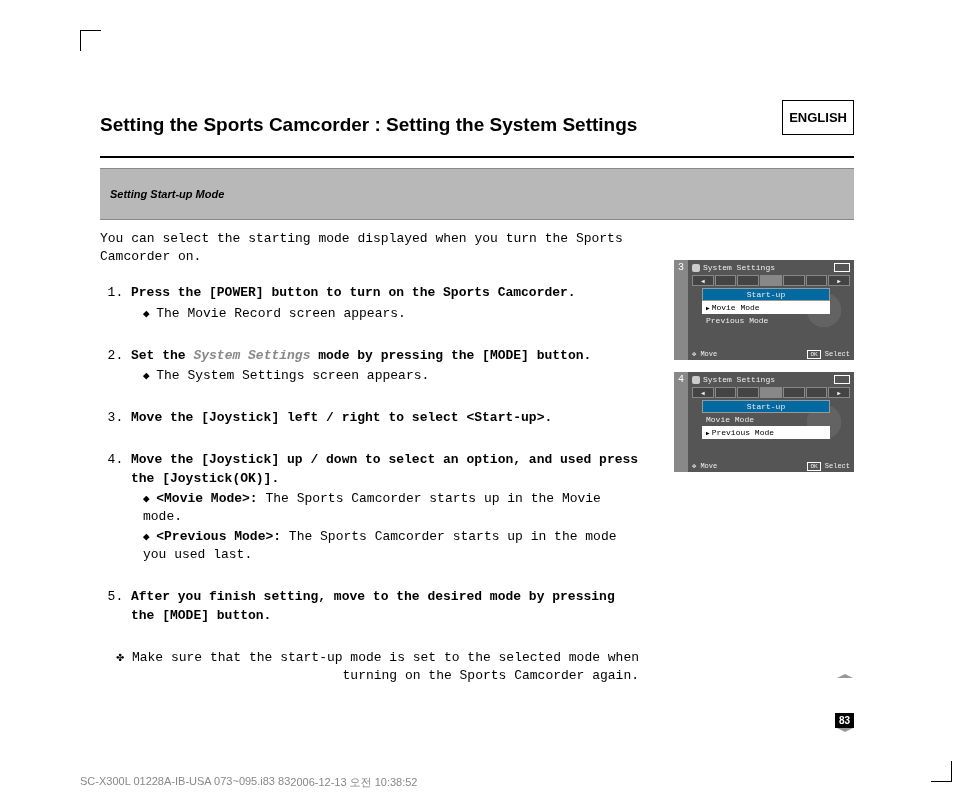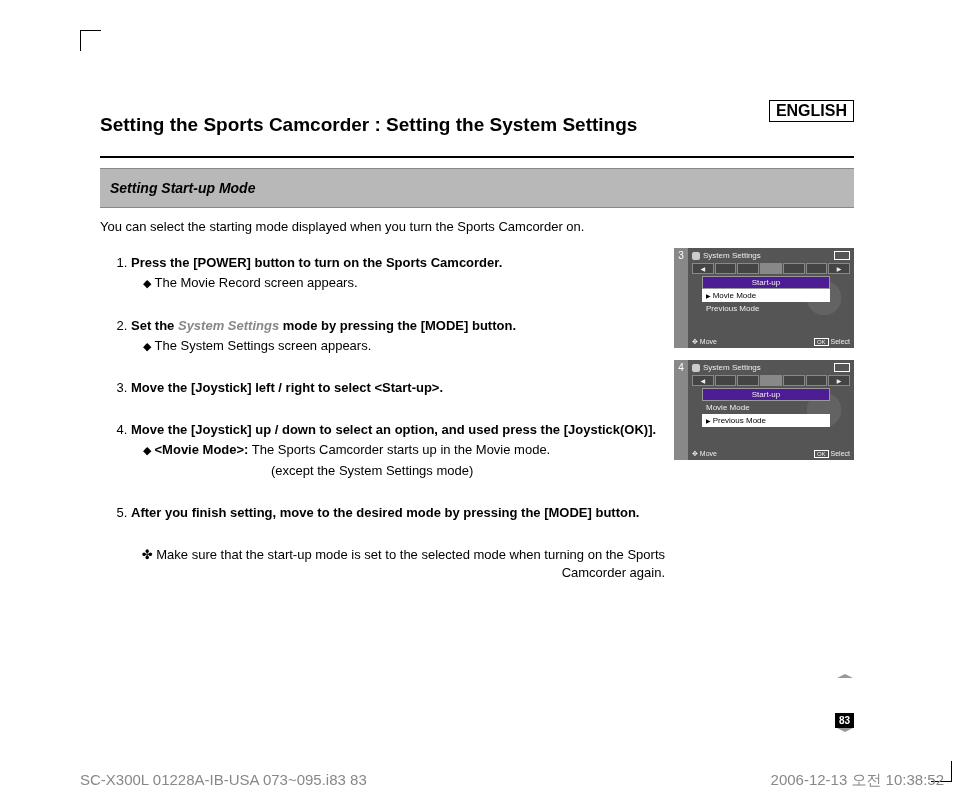--- a/index.html
+++ b/index.html
@@ -24,46 +24,47 @@
   .page {
     position: absolute;
     top: 100px;
     left: 100px;
     right: 100px;
     bottom: 40px;
   }
   .lang-box {
     float: right;
     border: 1px solid #000;
-    padding: 1px 6px;
-    font-size: 16px;
+    padding: 9px 6px;
+    font-size: 13px;
     font-weight: bold;
   }
   .main-title {
     clear: left;
     font-size: 19px;
     font-weight: bold;
     padding-top: 14px;
     padding-bottom: 20px;
     border-bottom: 2px solid #000;
     margin-bottom: 10px;
   }
   .sub-bar {
     background: #b8b8b8;
     border-top: 1px solid #888;
     border-bottom: 1px solid #888;
-    padding: 11px 10px;
+    padding: 19px 10px;
     font-weight: bold;
     font-style: italic;
-    font-size: 14px;
+    font-size: 11px;
     margin-bottom: 10px;
   }
   .content {
     display: flex;
-    gap: 9px;
+    gap: 35px;
+    font-family: Liberation Mono, monospace;
   }
   .text-col {
     flex: 1;
     line-height: 1.4;
   }
   .figs-col {
     width: 180px;
     padding-top: 30px;
   }
   .intro { margin-bottom: 18px; }
@@ -130,21 +131,21 @@
     background: #444;
     border: 1px solid #888;
     display: flex;
     align-items: center;
     justify-content: center;
     font-size: 6px;
   }
   .tab.on { background: #888; }
   .opt-box {
     margin: 2px 24px 0 14px;
-    background: #4c1d95;
+    background: #0369a1;
     border: 1px solid #999;
     text-align: center;
     padding: 1px 0;
     font-size: 8px;
     position: relative;
     z-index: 1;
   }
   .opt {
     margin: 0 24px 0 14px;
     padding: 2px 4px;
@@ -196,24 +197,23 @@
     margin-left: 2px;
   }
   .tri-up { border-bottom: 4px solid #999; }
   .tri-down { border-top: 4px solid #999; }
 
   .footer {
     position: absolute;
     bottom: 12px;
     left: 80px;
     right: 10px;
-    font-size: 15px;
+    font-size: 11px;
     color: #888;
     display: flex;
-    justify-content: space-between;
   }
 </style>
 </head>
 <body>
 
 <div class="crop-corner crop-tl"></div>
 <div class="crop-corner crop-br"></div>
 
 <div class="page">
 
@@ -245,22 +245,22 @@
         </li>
 
         <li>
           <span class="step-head">Move the [Joystick] left / right to select &lt;Start-up&gt;.</span>
         </li>
 
         <li>
           <span class="step-head">Move the [Joystick] up / down to select an option, and used press the [Joystick(OK)].</span>
           <ul class="diamond">
             <li><b>&lt;Movie Mode&gt;:</b><span> The Sports Camcorder starts up in the Movie mode.</span></li>
+            <li><b>&lt;Previous Mode&gt;:</b><span> The Sports Camcorder starts up in the mode you used last.</span></li>
           </ul>
-          <div class="sub-indent">(except the System Settings mode)</div>
         </li>
 
         <li>
           <span class="step-head">After you finish setting, move to the desired mode by pressing the [MODE] button.</span>
         </li>
       </ol>
 
       <div class="note-body">
         <span>✤</span>
         <span>Make sure that the start-up mode is set to the selected mode when turning on the Sports Camcorder again.</span>

